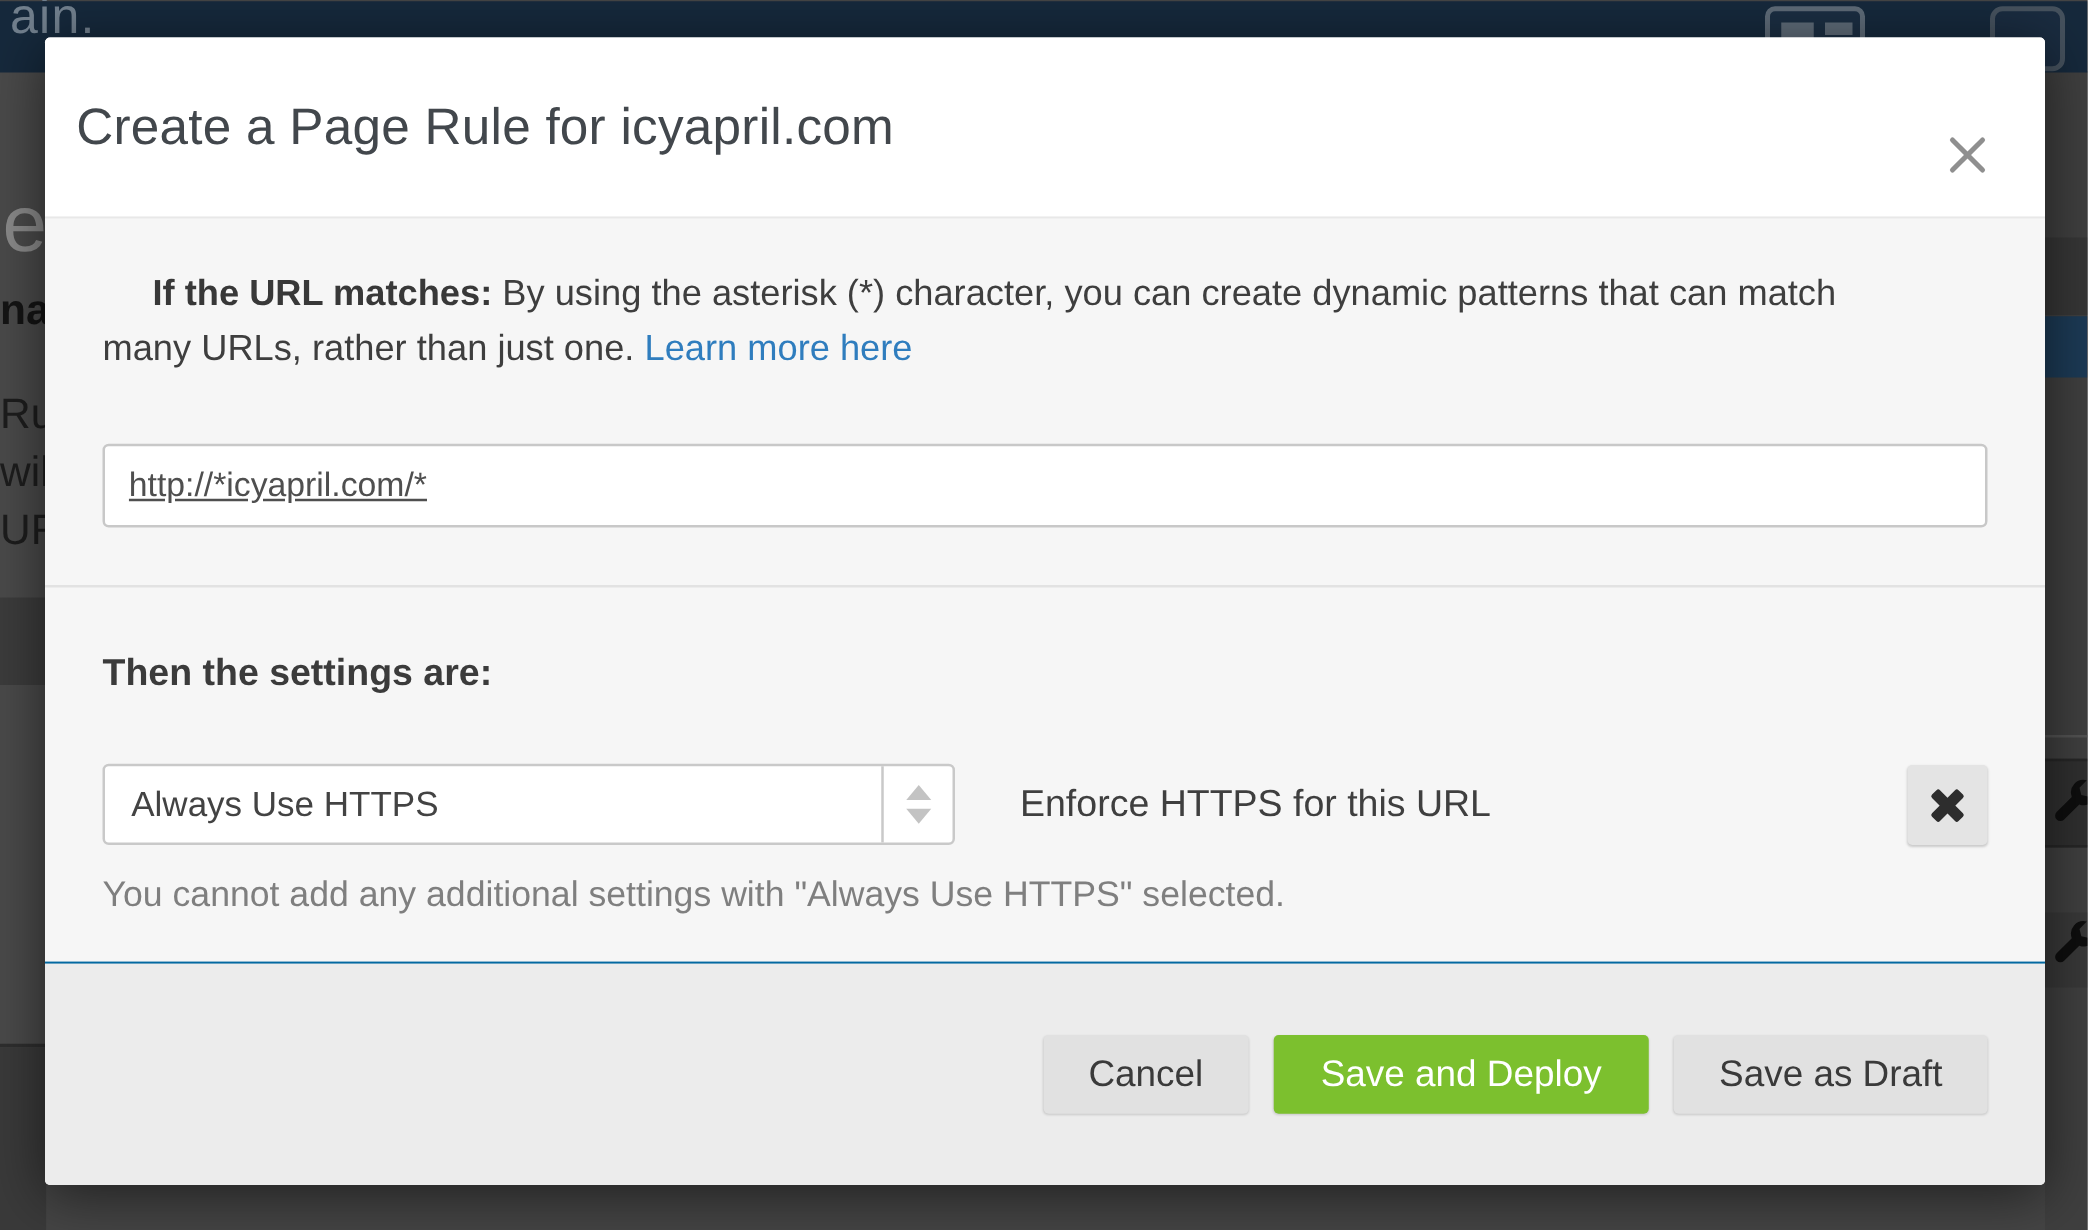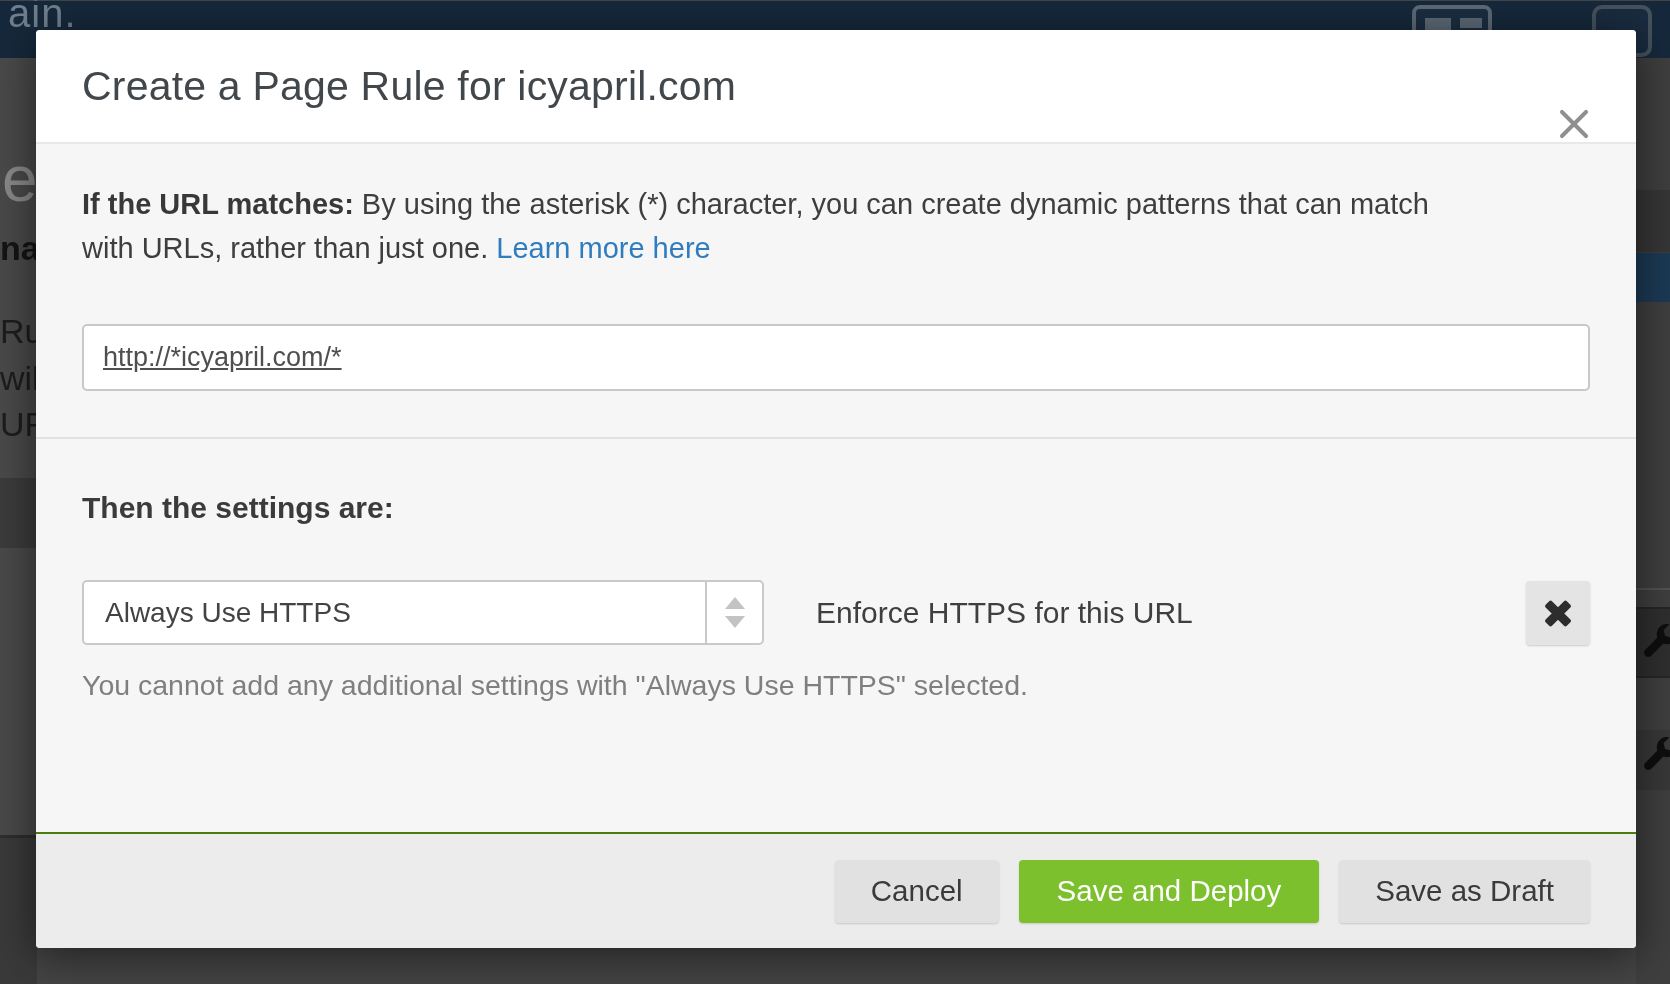--- a/index.html
+++ b/index.html
@@ -46,39 +46,39 @@
   .bg-wrench2 svg { top:6px; }
 
   
   .modal {
     position:absolute; left:36px; top:30px; width:1600px; height:918px;
     border-radius:4px; background:#f6f6f6;
     box-shadow:0 8px 45px rgba(0,0,0,.55);
     display:flex; flex-direction:column;
   }
   .modal-header {
-    height:114px; background:#ffffff; border-bottom:2px solid #e8e8e8;
+    height:145px; background:#ffffff; border-bottom:2px solid #e8e8e8;
     border-radius:4px 4px 0 0; position:relative;
-    display:flex; align-items:center; padding:0 46px;
+    display:flex; align-items:center; padding:0 25px;
   }
   .modal-title { font-size:41px; font-weight:400; color:#42474c; letter-spacing:.2px; }
   .close-btn {
     position:absolute; right:42px; top:74px; width:40px; height:40px;
     cursor:pointer; background:none; border:none;
   }
   .close-btn .x1, .close-btn .x2 {
     position:absolute; left:1px; top:18px; width:38px; height:4px;
     background:#8f8f8f; border-radius:2px;
   }
   .close-btn .x1 { transform:rotate(45deg); }
   .close-btn .x2 { transform:rotate(-45deg); }
 
   .modal-body { flex:1; padding:0 46px; background:#f6f6f6; position:relative; }
   .intro { margin-top:38px; font-size:29px; line-height:44px; color:#3e3e3e; max-width:1460px; }
-  .intro b { font-weight:bold; color:#383838; }
+  .intro b { font-weight:bold; color:#383838;margin-left:40px; }
   .intro a { color:#2f7dbe; text-decoration:none; cursor:pointer; }
 
   .url-input {
     margin-top:54px; width:100%; height:67px;
     border:2px solid #c8c8c8; border-radius:5px; background:#fff;
     font-family:"Liberation Sans", sans-serif;
     font-size:27px; color:#4f4f4f; padding:0 19px; outline:none;text-decoration:underline;
   }
 
   .section-divider { margin:46px -46px 0; height:2px; background:#e2e2e2; }
@@ -109,21 +109,21 @@
   .remove-btn .rx1, .remove-btn .rx2 {
     position:absolute; left:17px; top:28px; width:30px; height:9px;
     background:#2d2d2d; border-radius:2px;
   }
   .remove-btn .rx1 { transform:rotate(45deg); }
   .remove-btn .rx2 { transform:rotate(-45deg); }
 
   .settings-note { margin-top:24px; font-size:28.5px; color:#7f7f7f; }
 
   .modal-footer {
-    height:116px; background:#ececec; border-top:2px solid #4d7c0f;
+    height:179px; background:#ececec; border-top:2px solid #0369a1;
     border-radius:0 0 4px 4px;
     display:flex; align-items:center; justify-content:flex-end;
     padding-right:46px; gap:20px;
   }
   .btn {
     height:63px; border:none; border-radius:4px; padding:0 36px;
     font-family:"Liberation Sans", sans-serif; font-size:29.5px; cursor:pointer;
     box-shadow:0 1px 2px rgba(0,0,0,.15);
   }
   .btn-gray { background:#e1e1e1; color:#3a3a3a; }
@@ -177,21 +177,21 @@
     <h1 class="modal-title">Create a Page Rule for icyapril.com</h1>
     <button class="close-btn" aria-label="Close">
       <span class="x1"></span>
       <span class="x2"></span>
     </button>
   </div>
 
   <div class="modal-body">
     <p class="intro">
       <b>If the URL matches:</b><span> By using the asterisk (*) character, you can create dynamic patterns that can match</span><br>
-      <span>with URLs, rather than just one. </span><a>Learn more here</a>
+      <span>many URLs, rather than just one. </span><a>Learn more here</a>
     </p>
 
     <input class="url-input" type="text" value="http://*icyapril.com/*" style="">
 
     <div class="section-divider"></div>
 
     <h2 class="settings-heading">Then the settings are:</h2>
 
     <div class="setting-row">
       <div class="select">

